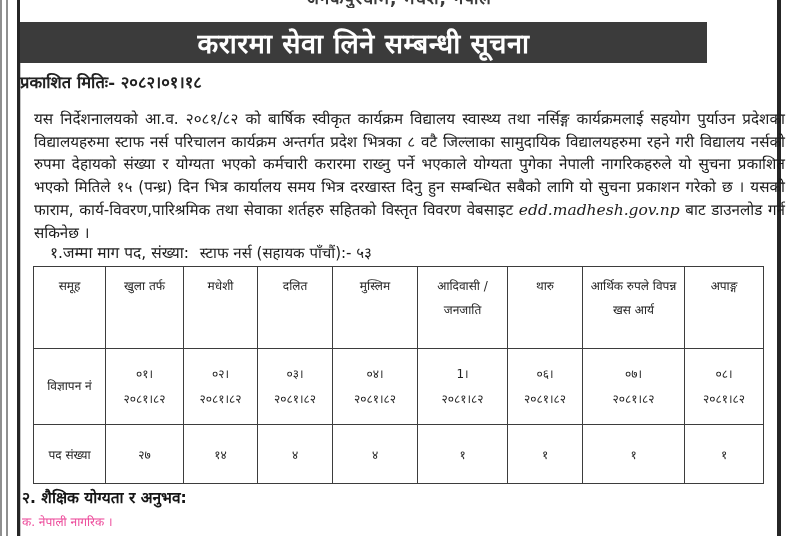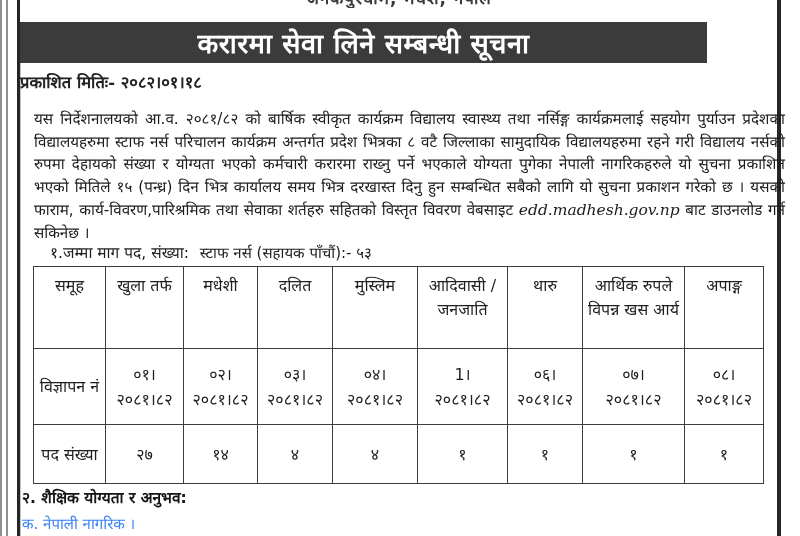--- a/index.html
+++ b/index.html
@@ -48,33 +48,33 @@
     font-family:"DejaVu Serif",serif;font-style:italic;font-size:15.5px;
   }
 
   .sec1{position:absolute;left:22px;top:241px;width:752px;font-size:15px;white-space:nowrap;}
   .sec1 .b{font-weight:normal;font-size:15.5px;padding-left:28px;}
   .sec1 .val{margin-left:6px;}
 
   table.quota{
     position:absolute;left:33px;top:266px;width:730px;
     border-collapse:collapse;table-layout:fixed;
-    font-size:16px;color:#1f1f1f;
+    font-size:12px;color:#1f1f1f;
   }
   table.quota td{
     border:1.6px solid #3d3d3d;
     text-align:center;padding:2px 3px;
     overflow:hidden;
   }
   tr.thead td{height:72px;vertical-align:top;padding-top:7px;line-height:24px;}
   tr.advrow td{height:71px;vertical-align:middle;line-height:25px;}
   tr.countrow td{height:54px;vertical-align:middle;margin-top:16px;}
 
   .sec2{position:absolute;left:22px;top:486px;font-size:15.5px;font-weight:bold;color:#161616;}
-  .item-a{position:absolute;left:22px;top:513px;font-size:15px;color:#3b82f6;}
+  .item-a{position:absolute;left:22px;top:513px;font-size:12px;color:#ec4899;}
 </style>
 </head>
 <body>
 
 <div>
 
   <div class="scanline scanline-1"></div>
   <div class="scanline scanline-2"></div>
   <div class="frame-left"></div>
   <div class="frame-right"></div>

